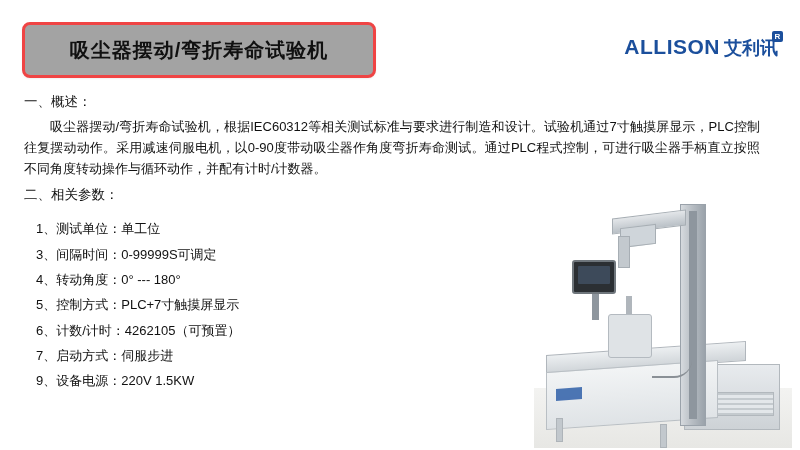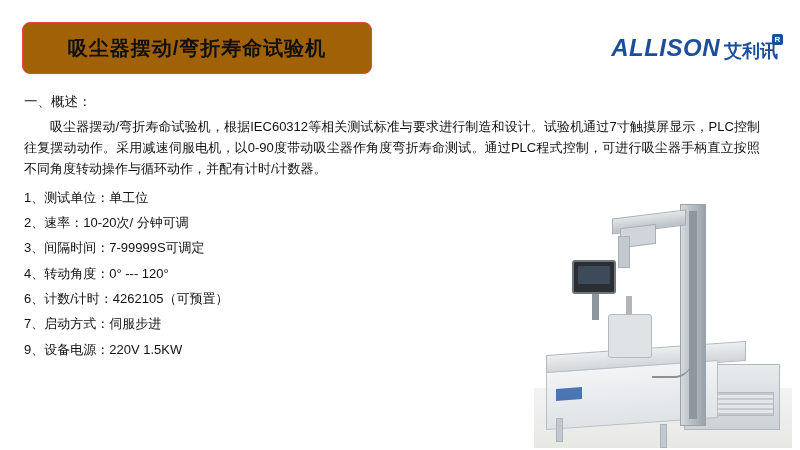--- a/index.html
+++ b/index.html
@@ -21,22 +21,22 @@
     box-sizing: border-box;
   }
 
   
   .title-banner {
     position: absolute;
     left: 22px;
     top: 22px;
     width: 348px;
     height: 50px;
-    background: #a16207;
-    border: 1px solid #ef4444;
+    background: #a3a3a3;
+    border: 3px solid #ef4444;
     border-radius: 8px;
     box-shadow: 0 1px 2px rgba(0,0,0,0.06);
     display: flex;
     align-items: center;
     justify-content: center;
   }
   .title-text {
     font-size: 20px;
     font-weight: bold;
     letter-spacing: 1px;
@@ -47,26 +47,25 @@
   
   .logo {
     position: absolute;
     right: 20px;
     top: 36px;
     display: flex;
     align-items: flex-end;
     gap: 4px;
   }
   .logo-word {
-    font-size: 24px;
+    font-size: 21px;
     font-weight: bold;
     color: #1b4f9c;
     letter-spacing: 0.5px;
     line-height: 1;
-    font-style: italic;
   }
   .logo-cn {
     font-size: 18px;
     font-weight: bold;
     color: #1b4f9c;
     line-height: 1;
     position: relative;
     padding-right: 2px;
   }
   .logo-badge {
@@ -103,21 +102,21 @@
   .overview-para {
     font-size: 13px;
     line-height: 1.62;
     text-align: justify;
     text-indent: 2em;
     margin: 0 8px 6px 0;
     color: #111;
     width: 736px;
   }
   .params {
-    margin: 0;
+    margin: 12px;
     padding: 0;
     list-style: none;
   }
   .params li {
     font-size: 13px;
     line-height: 1.95;
     color: #111;
     white-space: nowrap;
   }
   .param-num { }
@@ -329,25 +328,26 @@
     <span class="logo-word">ALLISON</span>
     <span class="logo-cn">
       <span>艾利讯</span>
       <span class="logo-badge">R</span>
     </span>
   </div>
 
   <div class="content">
     <p class="section-heading">一、概述：</p>
     <p class="overview-para">吸尘器摆动/弯折寿命试验机，根据IEC60312等相关测试标准与要求进行制造和设计。试验机通过7寸触摸屏显示，PLC控制往复摆动动作。采用减速伺服电机，以0-90度带动吸尘器作角度弯折寿命测试。通过PLC程式控制，可进行吸尘器手柄直立按照不同角度转动操作与循环动作，并配有计时/计数器。</p>
+    <p class="section-heading">二、相关参数：</p>
     <ul class="params">
       <li><span class="param-num">1、</span><span class="param-text">测试单位：单工位</span></li>
-      <li><span class="param-num">2、</span><span class="param-text">速率：10-20次/ 分钟可调</span></li>
-      <li><span class="param-num">3、</span><span class="param-text">间隔时间：7-99999S可调定</span></li>
-      <li><span class="param-num">4、</span><span class="param-text">转动角度：0°  ---  120°</span></li>
+      <li><span class="param-num">3、</span><span class="param-text">间隔时间：0-99999S可调定</span></li>
+      <li><span class="param-num">4、</span><span class="param-text">转动角度：0°  ---  180°</span></li>
+      <li><span class="param-num">5、</span><span class="param-text">控制方式：PLC+7寸触摸屏显示</span></li>
       <li><span class="param-num">6、</span><span class="param-text">计数/计时：4262105（可预置）</span></li>
       <li><span class="param-num">7、</span><span class="param-text">启动方式：伺服步进</span></li>
       <li><span class="param-num">9、</span><span class="param-text">设备电源：220V  1.5KW</span></li>
     </ul>
   </div>
 
   <div class="photo">
     <div class="wall"></div>
     <div class="floor"></div>
     <div class="cabinet"></div>

